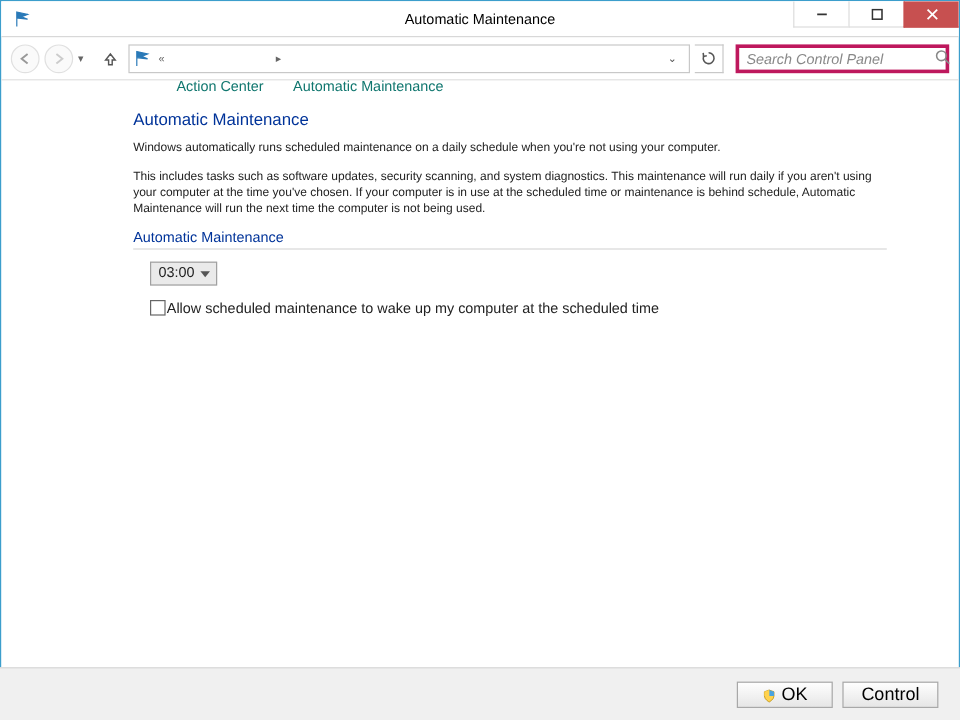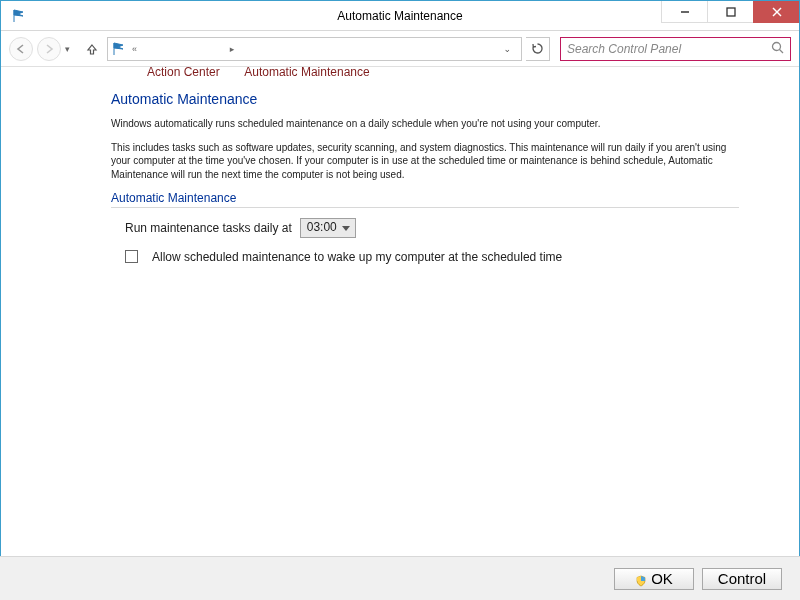--- a/index.html
+++ b/index.html
@@ -83,35 +83,35 @@
     border: 1px solid #c8c8c8;
     display: flex;
     align-items: center;
     padding: 0 4px;
     gap: 4px;
     background:#fff;
     position: relative;
   }
   .flag-icon { display:flex;align-items:center;justify-content:center;}
   .crumb-sep { color:#666; font-size:9px; padding: 0 2px;}
-  .crumb { color:#7f1d1d; padding: 0 4px; margin-top: 47px; }
+  .crumb { color:#0f766e; padding: 0 4px; margin-top: 47px; }
   .addr-dd {
     margin-left: auto;
     color:#555; font-size:9px; padding:0 6px;
   }
   .refresh-btn {
     width:24px;height:24px;
     border:1px solid #c8c8c8;
     border-left:none;
     display:flex;align-items:center;justify-content:center;
     color:#555;
   }
   .searchbox {
-    width: 231px; height:24px;
-    border:1px solid #be185d;
+    width: 178px; height:24px;
+    border:3px solid #be185d;
     margin-left:6px;
     display:flex;align-items:center;
     padding:0 6px;
     color:#888;
     position:relative;
   }
   .searchbox input {
     border:none;outline:none;flex:1;font-size:12px;color:#333;
     font-style: italic;
   }
@@ -158,21 +158,21 @@
     display:flex;
   }
   .select::after {
     content:"";
     position:absolute; right:5px; top:7px;
     border-left:4px solid transparent;
     border-right:4px solid transparent;
     border-top:5px solid #555;
   }
   .check-row {
-    display:flex;align-items:flex-start;gap:14px;
+    display:flex;align-items:flex-start;gap:1px;
     padding-left: 14px;
   }
   .checkbox {
     width:13px;height:13px;border:1px solid #666;background:#fff;
   }
   
   .footer {
     position:absolute;
     bottom:0;left:0;right:0;
     height:44px;
@@ -273,21 +273,20 @@
     </span>
   </div>
 </div>
 
 <div class="content">
   <h1>Automatic Maintenance</h1>
   <p>Windows automatically runs scheduled maintenance on a daily schedule when you're not using your computer.</p>
   <p>This includes tasks such as software updates, security scanning, and system diagnostics. This maintenance will run daily if you aren't using your computer at the time you've chosen. If your computer is in use at the scheduled time or maintenance is behind schedule, Automatic Maintenance will run the next time the computer is not being used.</p>
   <div class="section-label">Automatic Maintenance</div>
   <div class="field-row">
-    <span>Run maintenance tasks daily at</span>
     <div class="select">
       <span>03:00</span>
     </div>
   </div>
   <div class="check-row">
     <div class="checkbox"></div>
     <span>Allow scheduled maintenance to wake up my computer at the scheduled time</span>
   </div>
 </div>
 

